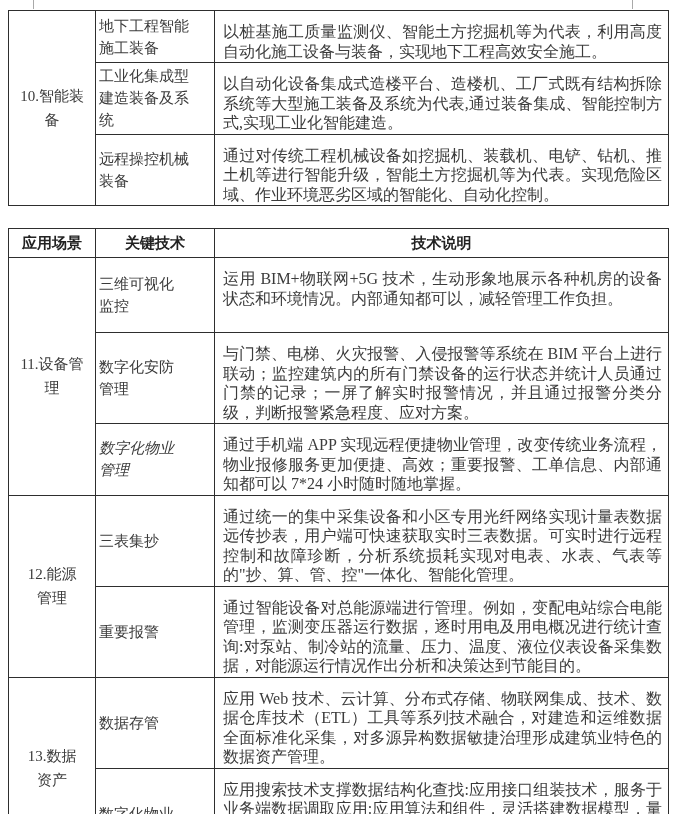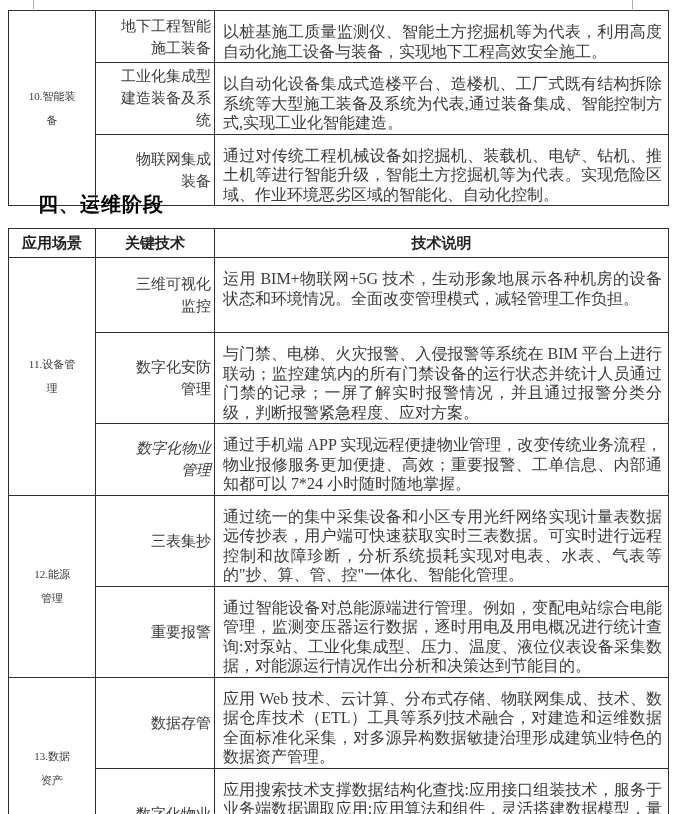--- a/index.html
+++ b/index.html
@@ -19,24 +19,24 @@
   col.c-scenario { width:87px; }
   col.c-tech     { width:119px; }
   col.c-desc     { width:454px; }
 
   th {
     font-size:15px; font-weight:bold; color:#222222;
     text-align:center; vertical-align:middle; height:28px; padding:0;
   }
   td.scenario {
     text-align:center; vertical-align:middle; white-space:pre-line;
-    font-size:11px; line-height:24px; padding:0 2px;margin-left:42px;
+    font-size:15px; line-height:24px; padding:0 2px;margin-left:42px;
   }
   td.tech {
-    text-align:right; vertical-align:middle; white-space:pre-line;
+    text-align:left; vertical-align:middle; white-space:pre-line;
     font-size:15px; line-height:22px; padding:0 3px;
   }
   td.desc {
     text-align:justify; vertical-align:top;
     font-size:16px; line-height:19.5px; padding:11px 6px 1px 8px;
   }
   
   #t1 .rA { height:46px; }
   #t1 .rB { height:60px; }
   #t1 .rC { height:66px; }
@@ -76,69 +76,68 @@
 施工装备</td>
         <td class="desc">以桩基施工质量监测仪、智能土方挖掘机等为代表，利用高度自动化施工设备与装备，实现地下工程高效安全施工。</td>
       </tr>
       <tr>
         <td class="tech rB">工业化集成型
 建造装备及系
 统</td>
         <td class="desc">以自动化设备集成式造楼平台、造楼机、工厂式既有结构拆除系统等大型施工装备及系统为代表,通过装备集成、智能控制方式,实现工业化智能建造。</td>
       </tr>
       <tr>
-        <td class="tech rC">物联网集成
+        <td class="tech rC">远程操控机械
 装备</td>
         <td class="desc">通过对传统工程机械设备如挖掘机、装载机、电铲、钻机、推土机等进行智能升级，智能土方挖掘机等为代表。实现危险区域、作业环境恶劣区域的智能化、自动化控制。</td>
       </tr>
     </tbody>
   </table>
 
-  <div class="heading">四、运维阶段</div>
 
   <table id="t2">
     <colgroup>
         <col class="c-scenario">
         <col class="c-tech">
         <col class="c-desc">
       </colgroup>
     <tbody>
       <tr>
         <th>应用场景</th>
         <th>关键技术</th>
         <th>技术说明</th>
       </tr>
 
       <tr>
         <td class="scenario" rowspan="3">11.设备管
 理</td>
         <td class="tech r1">三维可视化
 监控</td>
-        <td class="desc">运用 BIM+物联网+5G 技术，生动形象地展示各种机房的设备状态和环境情况。全面改变管理模式，减轻管理工作负担。</td>
+        <td class="desc">运用 BIM+物联网+5G 技术，生动形象地展示各种机房的设备状态和环境情况。内部通知都可以，减轻管理工作负担。</td>
       </tr>
       <tr>
         <td class="tech r2">数字化安防
 管理</td>
         <td class="desc">与门禁、电梯、火灾报警、入侵报警等系统在 BIM 平台上进行联动；监控建筑内的所有门禁设备的运行状态并统计人员通过门禁的记录；一屏了解实时报警情况，并且通过报警分类分级，判断报警紧急程度、应对方案。</td>
       </tr>
       <tr>
         <td class="tech r3">数字化物业
 管理</td>
         <td class="desc">通过手机端 APP 实现远程便捷物业管理，改变传统业务流程，物业报修服务更加便捷、高效；重要报警、工单信息、内部通知都可以 7*24 小时随时随地掌握。</td>
       </tr>
 
       <tr>
         <td class="scenario" rowspan="2">12.能源
 管理</td>
         <td class="tech r4">三表集抄</td>
         <td class="desc">通过统一的集中采集设备和小区专用光纤网络实现计量表数据远传抄表，用户端可快速获取实时三表数据。可实时进行远程控制和故障珍断，分析系统损耗实现对电表、水表、气表等的"抄、算、管、控"一体化、智能化管理。</td>
       </tr>
       <tr>
         <td class="tech r5">重要报警</td>
-        <td class="desc">通过智能设备对总能源端进行管理。例如，变配电站综合电能管理，监测变压器运行数据，逐时用电及用电概况进行统计查询:对泵站、工业化集成型、压力、温度、液位仪表设备采集数据，对能源运行情况作出分析和决策达到节能目的。</td>
+        <td class="desc">通过智能设备对总能源端进行管理。例如，变配电站综合电能管理，监测变压器运行数据，逐时用电及用电概况进行统计查询:对泵站、制冷站的流量、压力、温度、液位仪表设备采集数据，对能源运行情况作出分析和决策达到节能目的。</td>
       </tr>
 
       <tr>
         <td class="scenario" rowspan="2">13.数据
 资产</td>
         <td class="tech r6">数据存管</td>
         <td class="desc">应用 Web 技术、云计算、分布式存储、物联网集成、技术、数据仓库技术（ETL）工具等系列技术融合，对建造和运维数据全面标准化采集，对多源异构数据敏捷治理形成建筑业特色的数据资产管理。</td>
       </tr>
       <tr>
         <td class="tech r7">数字化物业</td>

